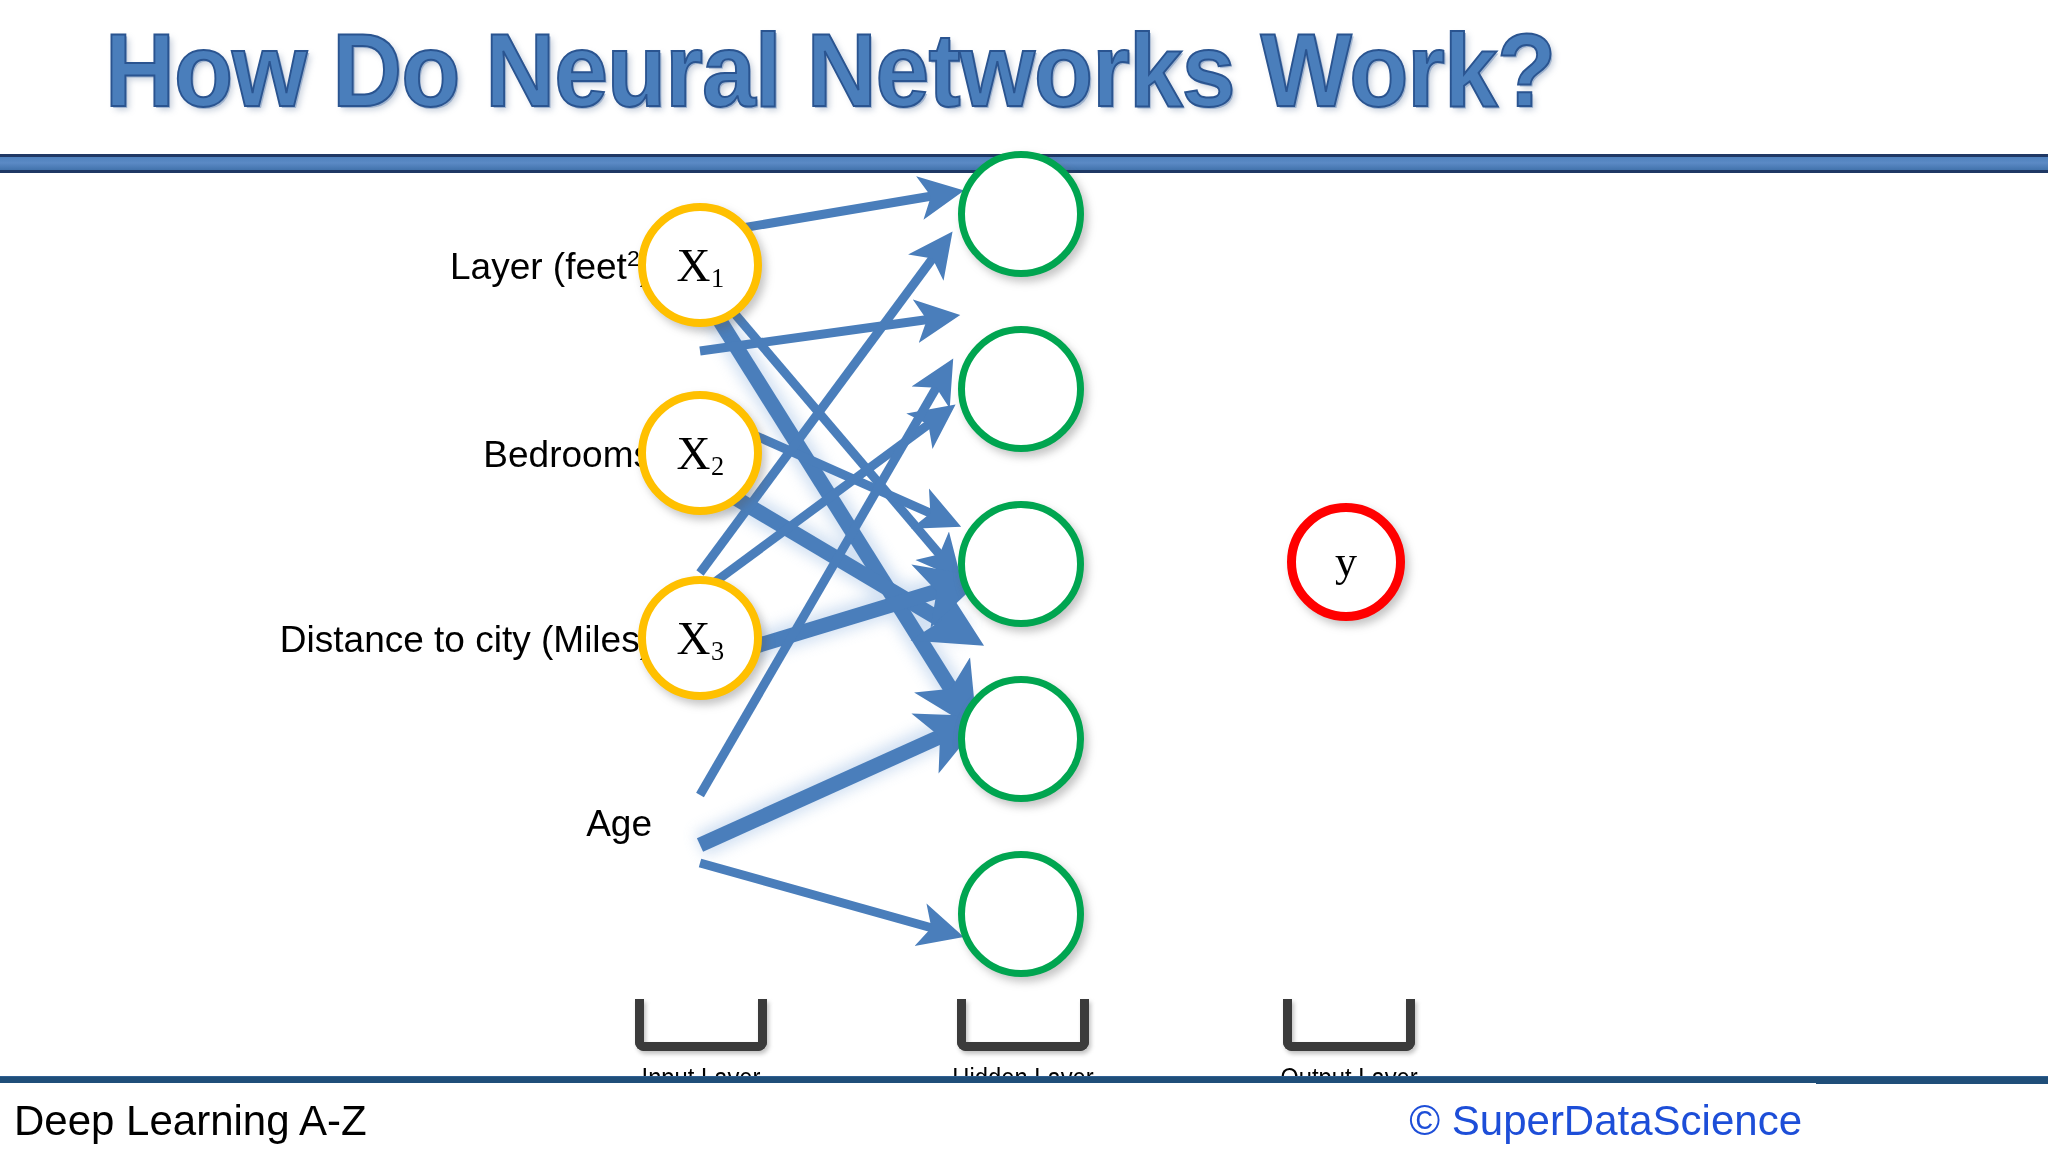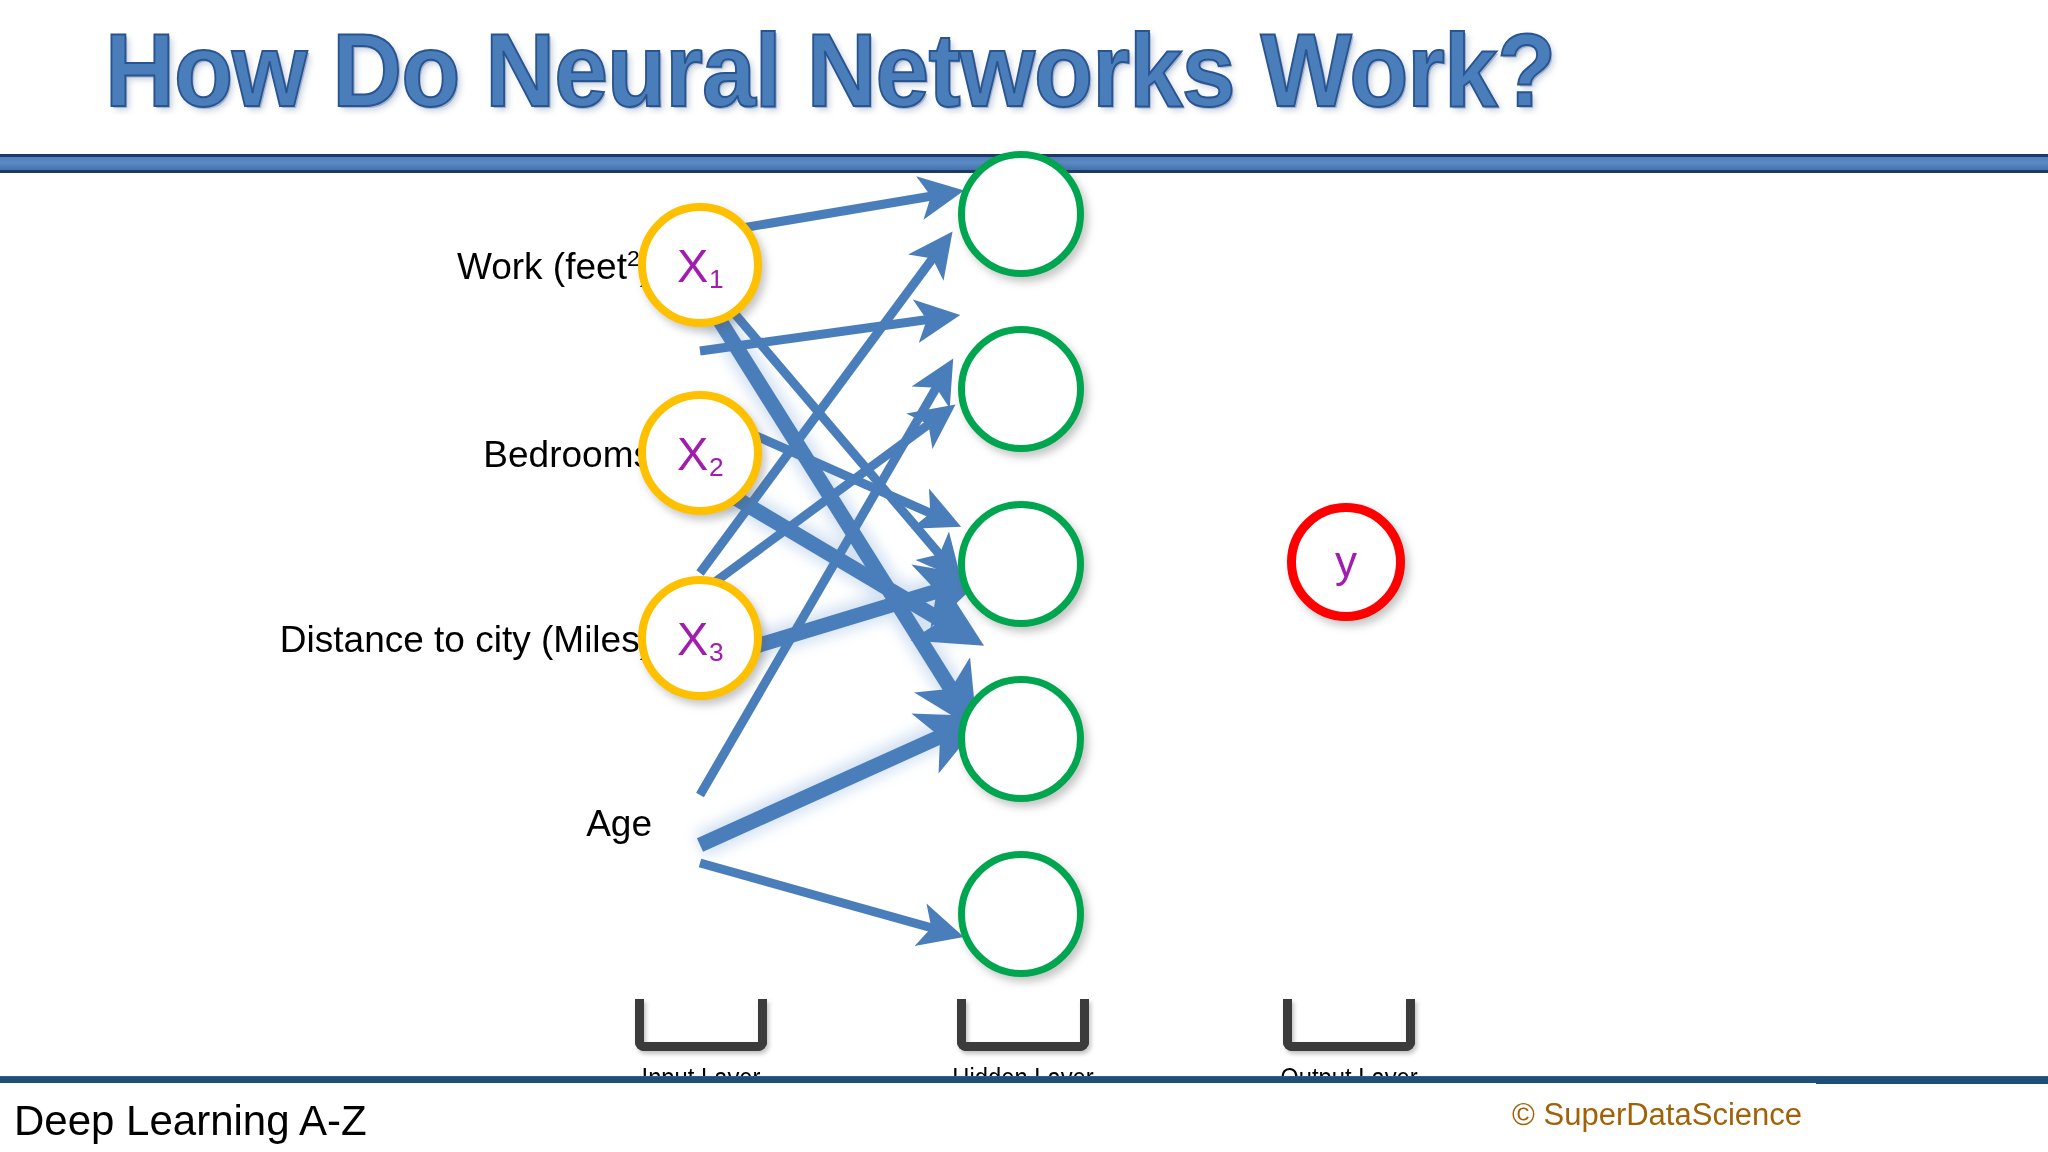--- a/index.html
+++ b/index.html
@@ -96,23 +96,23 @@
   }
   .neuron.hidden {
     width: 126px; height: 126px;
     border: 7px solid #00a550;
   }
   .neuron.output {
     width: 118px; height: 118px;
     border: 9px solid #ff0000;
   }
   .neuron-label {
-    font-family: Liberation Sans, sans-serif;
+    font-family: Liberation Serif, serif;
     font-size: 47px;
-    color: #a21caf;
+    color: #000000;
     line-height: 1;
     white-space: nowrap;
   }
   .neuron-label sub {
     font-size: 0.56em;
     vertical-align: baseline;
     position: relative;
     top: 0.26em;
     left: 0.02em;
   }
@@ -184,22 +184,22 @@
     font-family: "Liberation Sans", sans-serif;
     font-size: 42px;
     color: #000000;
     white-space: nowrap;
   }
   #footer-right {
     position: absolute;
     right: 14px;
     top: 14px;
     font-family: "Liberation Sans", sans-serif;
-    font-size: 31px;
-    color: #a16207;
+    font-size: 42px;
+    color: #1d4ed8;
     white-space: nowrap;
   }
 </style>
 </head>
 <body>
 
 <div id="slide">
 
   <div id="title-area">
     <div id="slide-title">How Do Neural Networks Work?</div>
@@ -251,21 +251,21 @@
 
         <line x1="700" y1="622" x2="946" y2="198" stroke="#4a7ebb" stroke-width="9" marker-end="url(#arrowThin)"></line>
 
         <line x1="700" y1="672" x2="966" y2="552" stroke="#4a7ebb" stroke-width="15" marker-end="url(#arrowThick)"></line>
 
         <line x1="700" y1="690" x2="950" y2="760" stroke="#4a7ebb" stroke-width="9" marker-end="url(#arrowThin)"></line>
       </g>
     </svg>
 
     <div class="feature-label" style="right:1396px; top:75px;">
-      <span>Work (feet</span><sup>2</sup><span>)</span>
+      <span>Layer (feet</span><sup>2</sup><span>)</span>
     </div>
     <div class="feature-label" style="right:1396px; top:263px;">
       <span>Bedrooms</span>
     </div>
     <div class="feature-label" style="right:1396px; top:448px;">
       <span>Distance to city (Miles)</span>
     </div>
     <div class="feature-label" style="right:1396px; top:632px;">
       <span>Age</span>
     </div>

